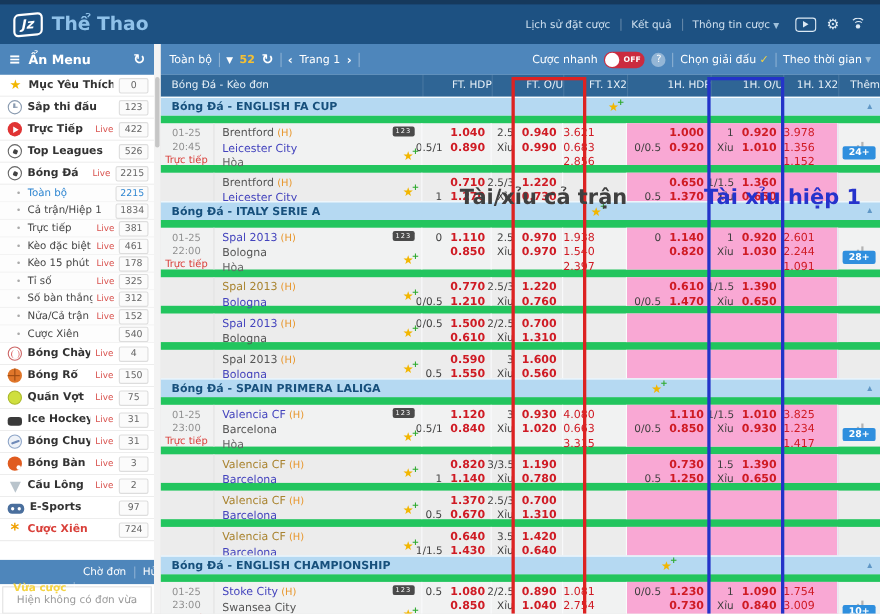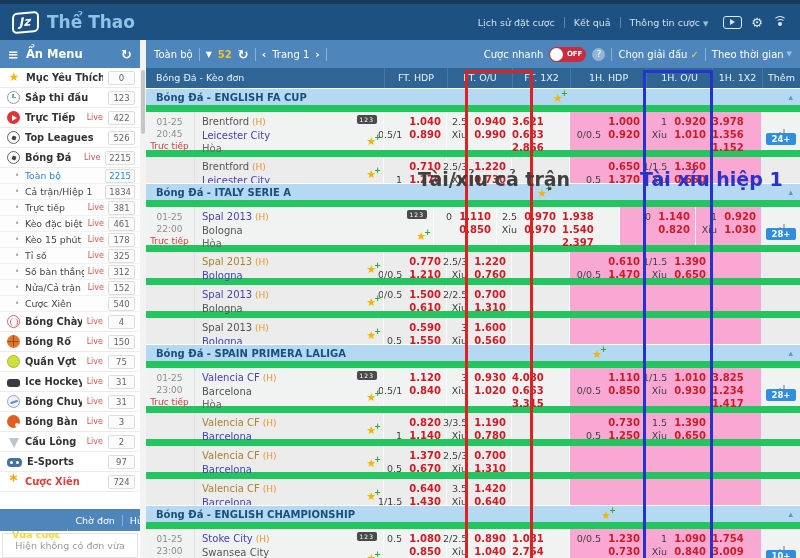--- a/index.html
+++ b/index.html
@@ -86,21 +86,21 @@
   .spacer { flex:1; }
   .toggle { width:37px; height:15px; background:#cb2b3f; border-radius:8px; position:relative; cursor:pointer; flex:none; }
   .toggle .knob { position:absolute; left:1px; top:1px; width:13px; height:13px; background:#fff; border-radius:50%; }
   .toggle b { position:absolute; right:4px; top:3px; font-size:7px; color:#fff; }
   .help { width:13px; height:13px; border-radius:50%; background:rgba(255,255,255,.4); color:#fff; font-size:9px; text-align:center; line-height:13px; }
   .chk { color:#f5d442; font-size:10px; margin-left:3px; }
   .tb-btn { display:flex; align-items:center; cursor:pointer; }
 
   .thead { height:20px; background:#2f6595; display:flex; color:#e8f1f8; font-size:9.5px; line-height:20px; }
   .th-title { flex:1; padding-left:10px; }
-  .th-col { text-align:center; border-left:1px solid rgba(255,255,255,.12); flex:none; }
+  .th-col { text-align:right; border-left:1px solid rgba(255,255,255,.12); flex:none; }
   .c0{width:63px}.c1{width:65px}.c2{width:58px}.c3{width:76px}.c4{width:66px}.c5{width:50px}.c6{width:38px}
 
   .sec-head { height:17px; line-height:17px; background:#b5d9f2; color:#17507c; font-weight:bold; font-size:10px; padding-left:10px; position:relative; border-top:1px solid #fff; cursor:pointer; }
   .sec-chev { position:absolute; right:7px; top:0; color:#5f97c6; font-size:9px; }
   .sec-fav { position:absolute; left:246px; top:1px; }
 
   .row { display:flex; border-top:7px solid #22c55e; background:#f1f2f2; }
   .rmain { height:45px; }
   .rsub { height:33px; background:#ececec; }
   .cell { flex:none; padding-top:3px; border-right:1px solid #fafbfc; }
@@ -114,21 +114,21 @@
   .rsub .tline { height:14px; line-height:14px; }
   .t-b{color:#4343bd} .t-d{color:#555} .t-o{color:#a9832f} .t-x{color:#666}
   .tag { color:#e8972e; font-size:9px; }
   .score { position:absolute; top:3px; right:6px; background:#4a4a4a; color:#fff; font-size:6px; padding:1px 3px; border-radius:2px; letter-spacing:1px; cursor:pointer; }
   .fav { color:#f2b600; font-size:11px; position:relative; cursor:pointer; line-height:11px; }
   .row-fav { position:absolute; bottom:3px; right:7px; }
   .fav .plus { position:absolute; top:-4px; right:-5px; color:#2eaa2e; font-size:8px; font-weight:bold; }
   .pl { display:flex; justify-content:flex-end; height:13px; line-height:13px; padding-right:5px; cursor:pointer; }
   .ln { color:#3f3f3f; font-size:9.5px; margin-right:7px; }
   .od { width:32px; text-align:right; color:#cf1b24; font-weight:bold; font-size:10px; }
-  .tri .tv { height:13px; line-height:13px; text-align:right; padding-right:30px; color:#cf1b24; font-weight:bold; font-size:10px; }
+  .tri .tv { height:13px; line-height:13px; text-align:right; padding-right:30px; color:#cf1b24; font-weight:normal; font-size:10px; }
   .more { display:flex; flex-direction:column; align-items:center; justify-content:center; gap:3px; border-right:none; }
   .bars { display:inline-block; height:10px; }
   .bars i { display:inline-block; width:2px; background:#b3b3b3; margin-right:2px; vertical-align:bottom; }
   .bars i:nth-child(1){height:4px} .bars i:nth-child(2){height:7px} .bars i:nth-child(3){height:10px}
   .more-btn { background:#2f8fde; color:#fff; font-size:8.5px; font-weight:bold; border-radius:2px; padding:1px 6px; cursor:pointer; }
 
   
   .ov-red { position:absolute; left:319px; top:30px; bottom:-6px; width:68px; border:3px solid #dd2222; z-index:5; pointer-events:none; }
   .ov-blue { position:absolute; left:497px; top:30px; bottom:-6px; width:70px; border:3px solid #2433c8; z-index:5; pointer-events:none; }
   .an { position:absolute; top:128px; font-size:19px; font-weight:bold; z-index:6; pointer-events:none; white-space:nowrap; }
@@ -535,20 +535,25 @@
             <div class="cell c4 h1">
               <div class="pl">
                 <span class="ln">1</span>
                 <span class="od">0.920</span>
               </div>
               <div class="pl">
                 <span class="ln">Xỉu</span>
                 <span class="od">1.030</span>
               </div>
             </div>
+            <div class="cell tri c5 h1">
+              <div class="tv">2.601</div>
+              <div class="tv">2.244</div>
+              <div class="tv">1.091</div>
+            </div>
             <div class="cell c6 more">
               <span class="bars"><i></i><i></i><i></i></span>
               <span class="more-btn">28+</span>
             </div>
           </div>
           <div class="row rsub">
             <div class="cell info">
               <div class="teams">
                 <div class="tline"><span class="t-o">Spal 2013</span><span class="tag"> (H)</span></div>
                 <div class="tline"><span class="t-b">Bologna</span></div>

